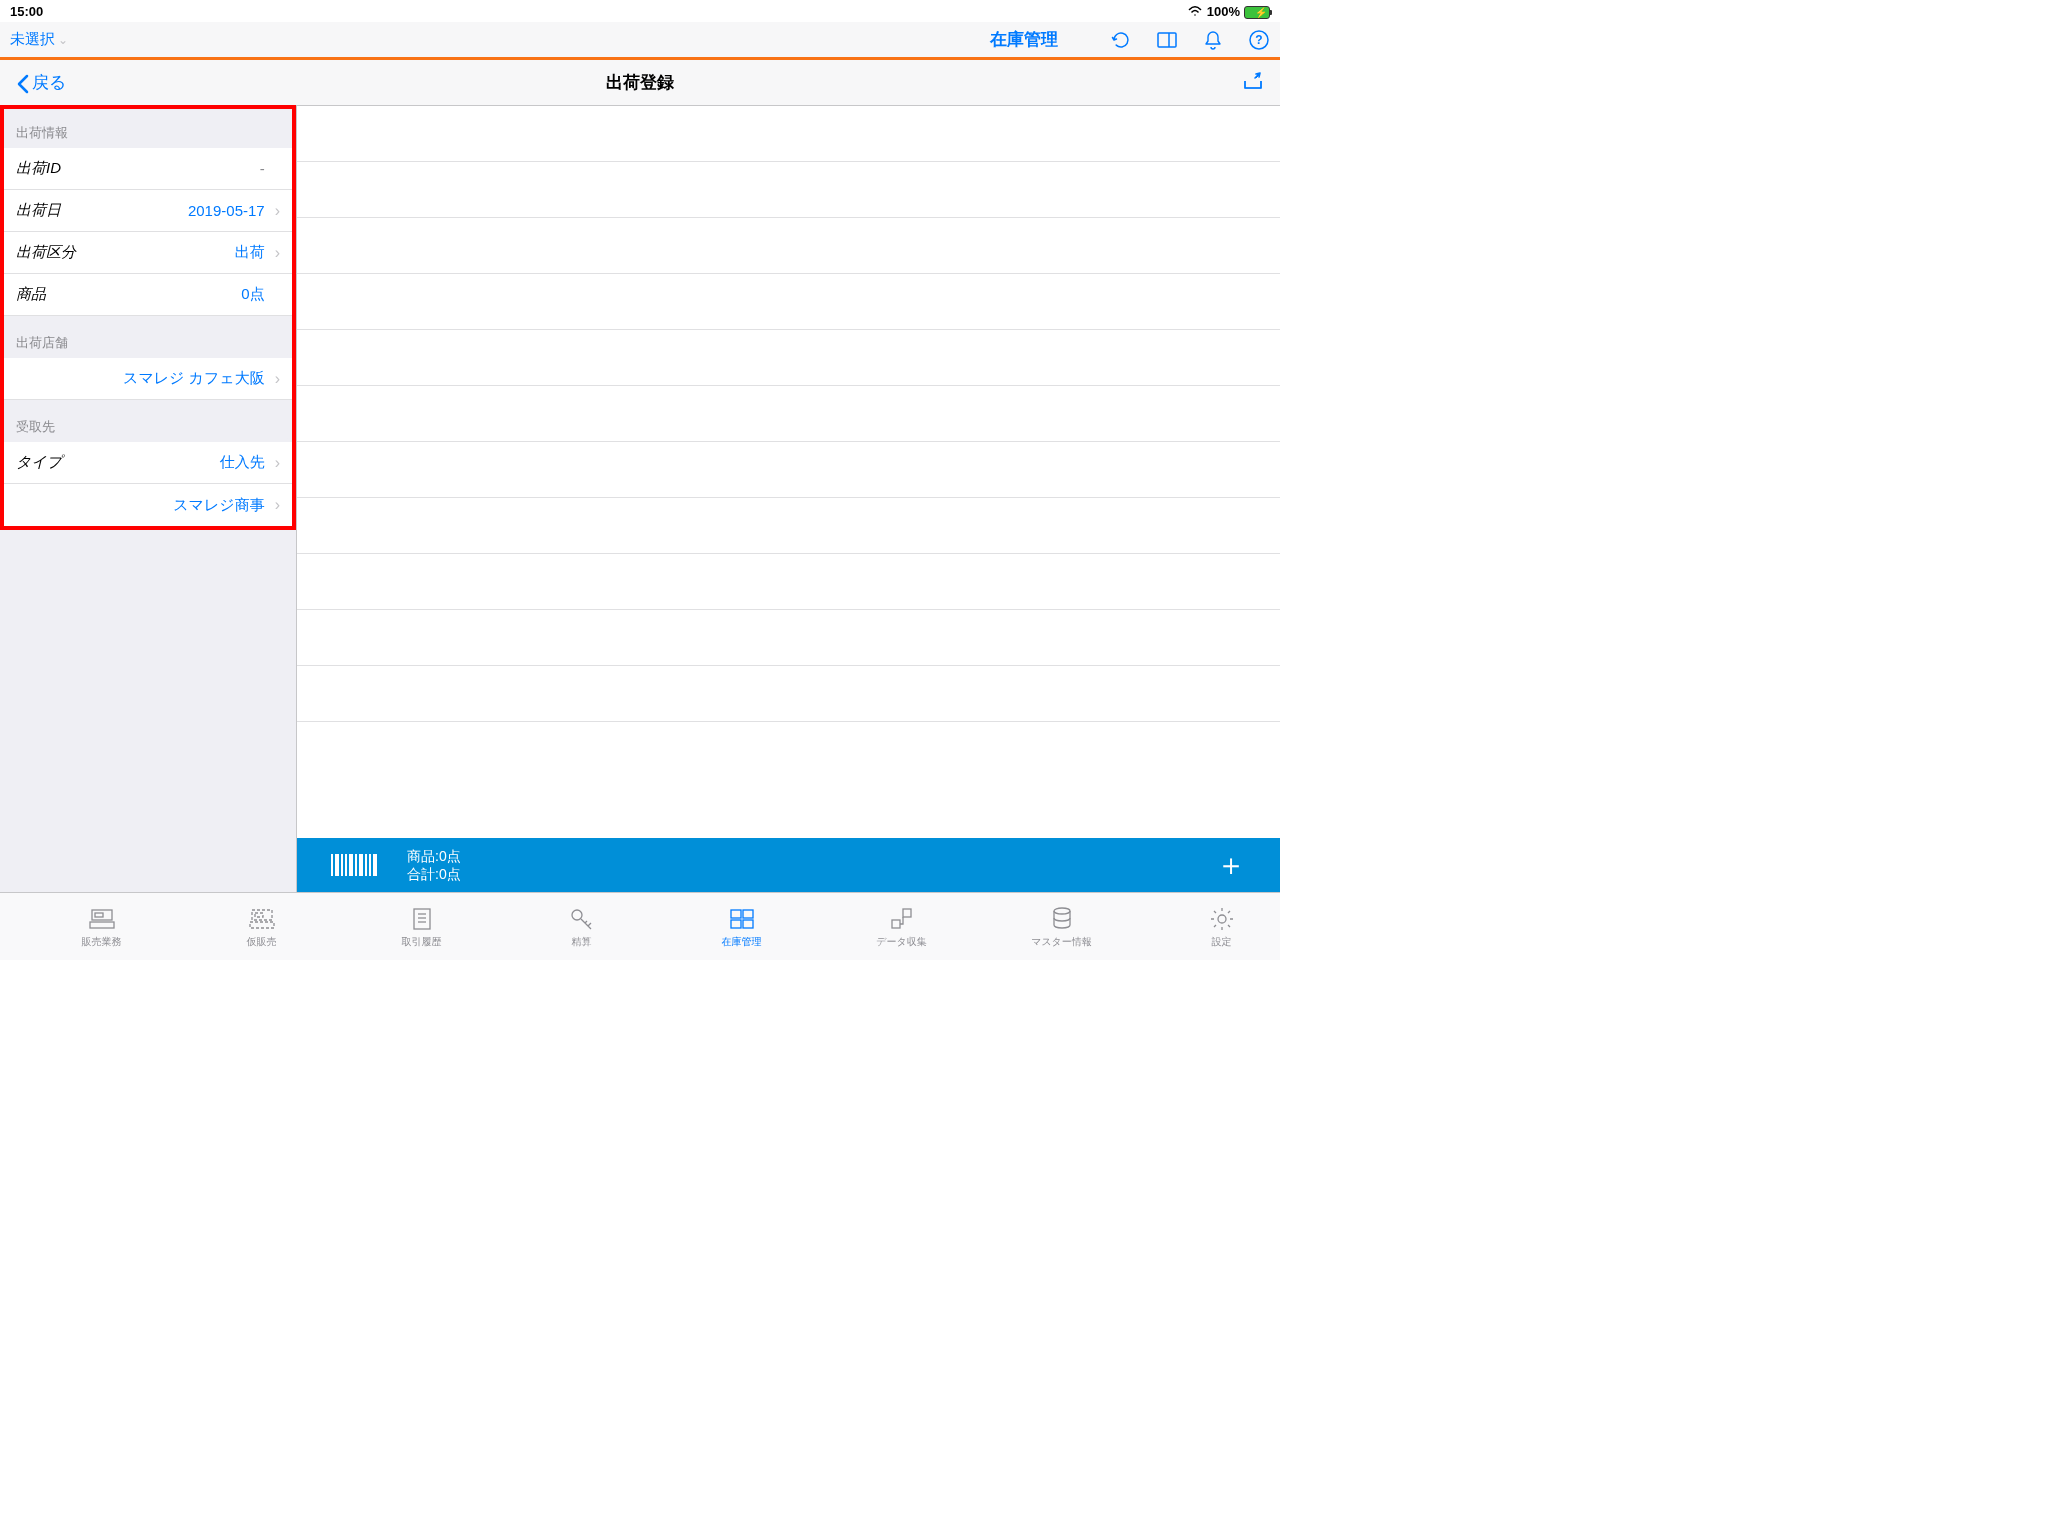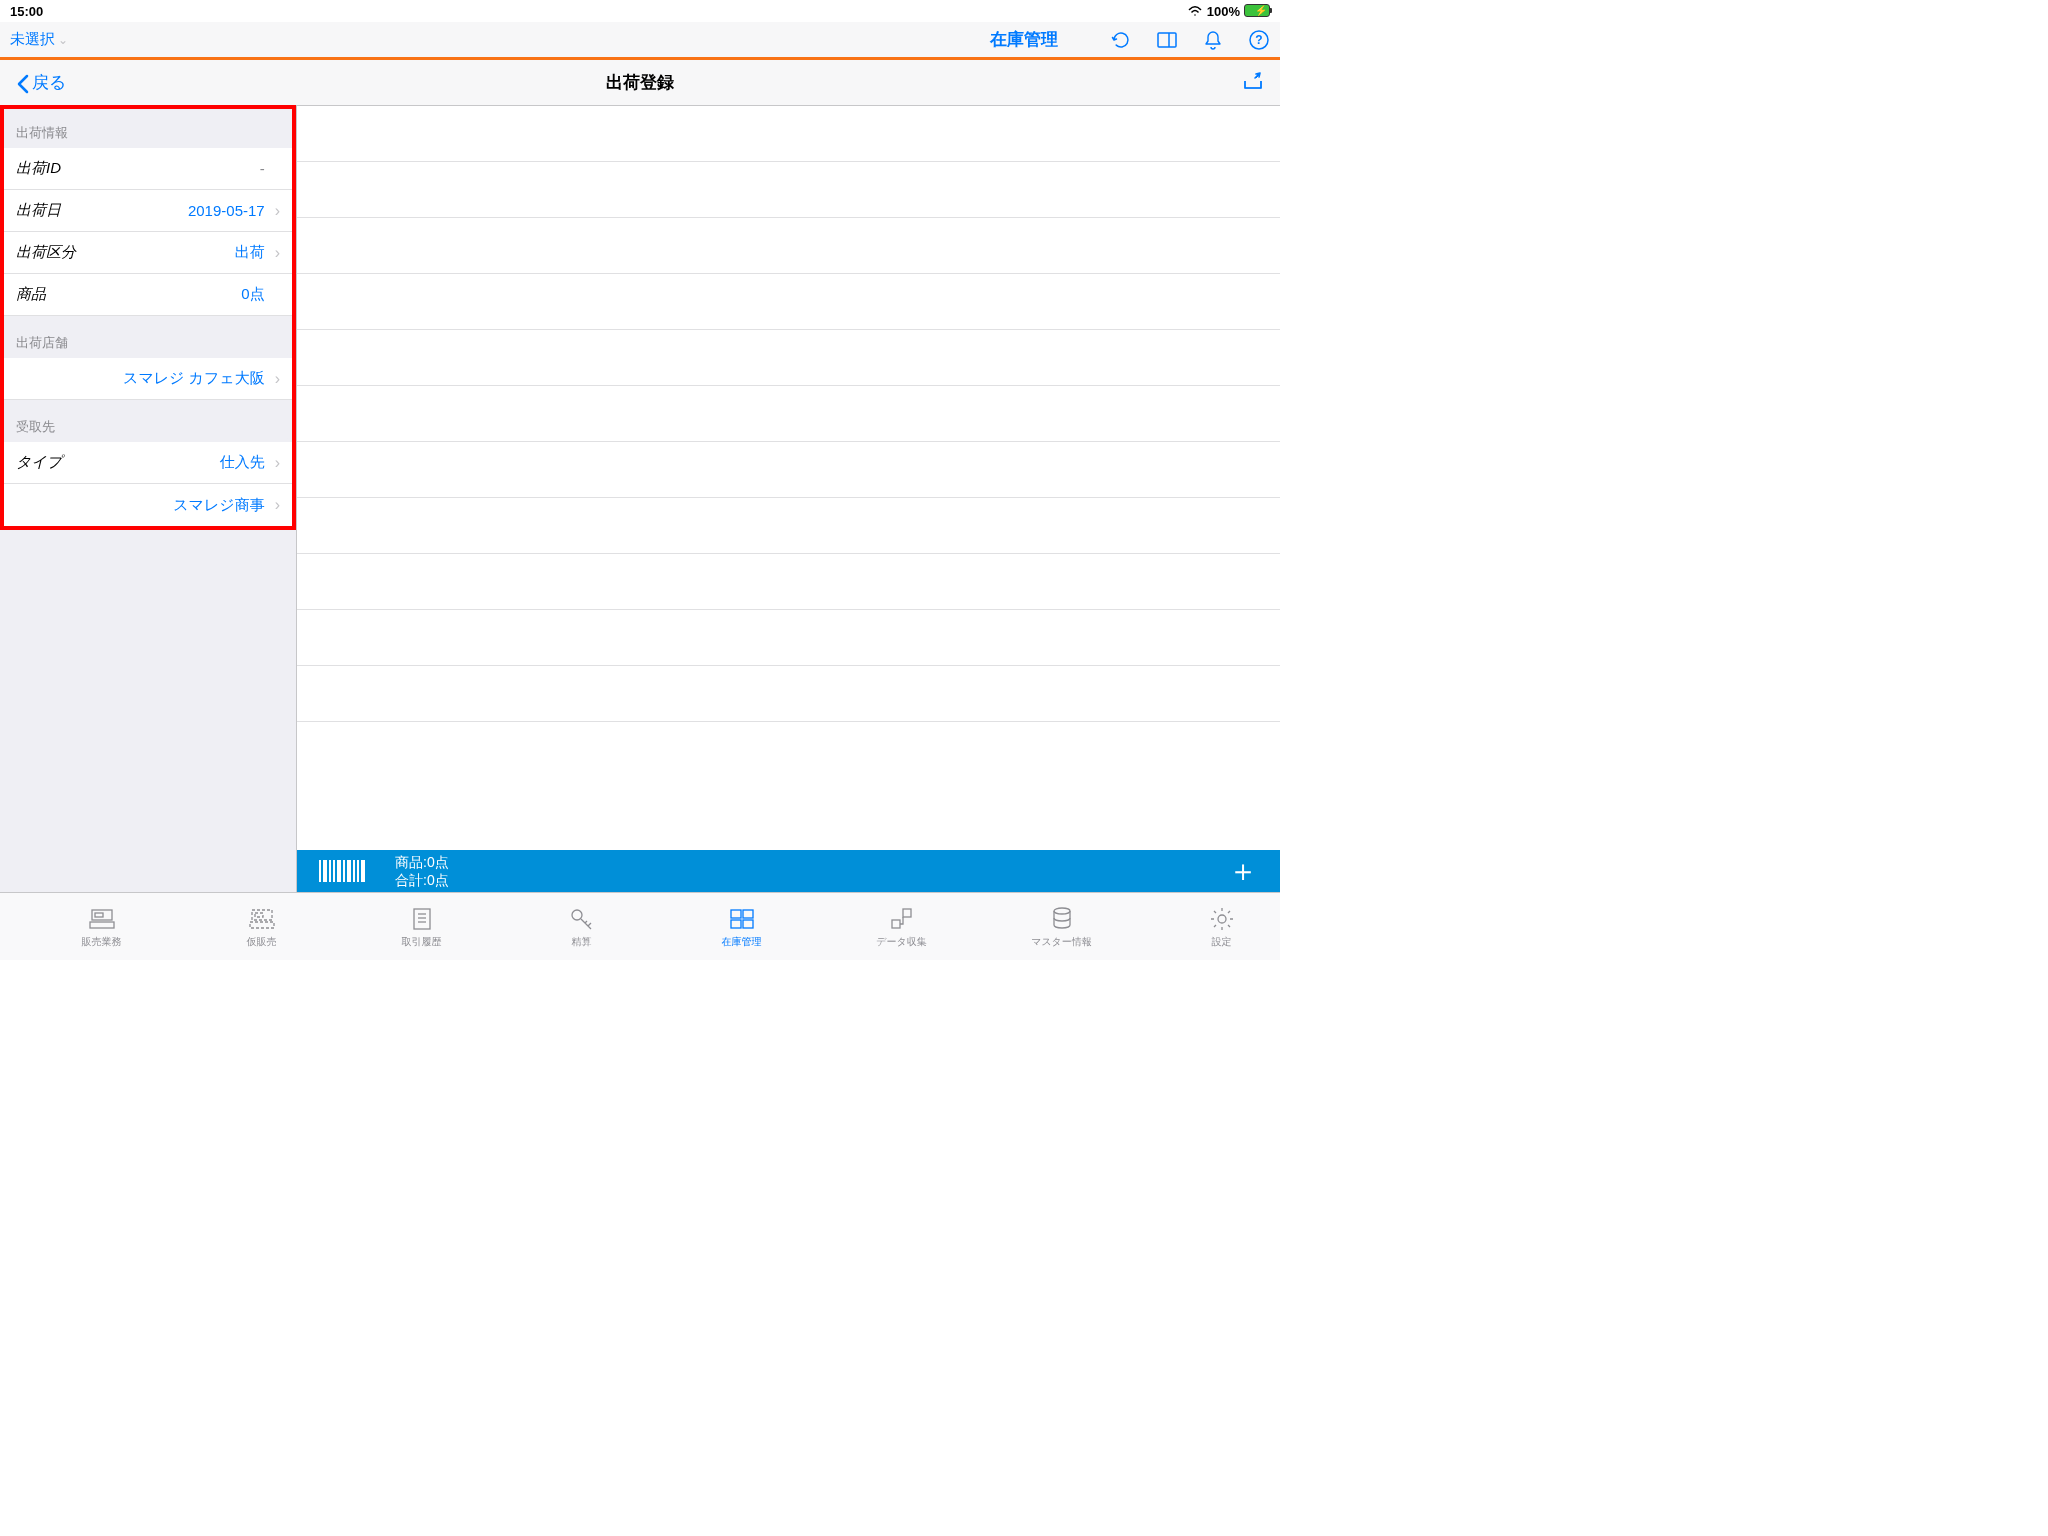--- a/index.html
+++ b/index.html
@@ -1,20 +1,20 @@
 <!DOCTYPE html>
 <html><head>
 <meta charset="utf-8">
 <style>
 * { box-sizing: border-box; margin: 0; padding: 0; font-family: -apple-system, "Hiragino Sans", sans-serif; }
 html, body { width: 1280px; height: 960px; overflow: hidden; background: #fff; }
 
 
 .status-bar { display: flex; justify-content: space-between; align-items: center; height: 22px; padding: 0 10px; font-size: 13px; font-weight: 600; }
-.status-right { display: flex; align-items: flex-start; gap: 4px; }
+.status-right { display: flex; align-items: flex-end; gap: 4px; }
 .battery { width: 26px; height: 13px; border: 1px solid #333; border-radius: 3px; position: relative; background: linear-gradient(to right, #3cc23c 0%, #3cc23c 100%); }
 .battery::after { content: ""; position: absolute; right: -3px; top: 3px; width: 2px; height: 5px; background: #333; border-radius: 0 1px 1px 0; }
 .bolt { position: absolute; left: 10px; top: 0; font-size: 10px; color: #fff; }
 
 
 .nav1 { height: 38px; display: flex; align-items: center; justify-content: space-between; padding: 0 10px; border-bottom: 3px solid #f97316; background: #f7f7f8; }
 .nav1-left { color: #007aff; font-size: 15px; display: flex; align-items: center; gap: 3px; }
 .nav1-title { position: absolute; left: 50%; transform: translateX(-50%); color: #007aff; font-size: 17px; font-weight: 600; }
 .nav1-right { display: flex; align-items: center; gap: 24px; color: #007aff; }
 .nav1-right .ico { width: 22px; height: 22px; display: flex; align-items: center; justify-content: center; }
@@ -38,21 +38,21 @@
 .cell-val.dim { color: #8a8a8e; }
 .chev { color: #c5c5c8; font-size: 16px; margin-left: 4px; }
 .cell.navless .chev { visibility: hidden; }
 
 
 .right { flex: 1; background: #fff; display: flex; flex-direction: column; }
 .rows { flex: 1; }
 .row-sep { height: 56px; border-bottom: 1px solid #e0e0e2; }
 
 
-.sumbar { height: 42px; background: #008fd8; color: #fff; display: flex; align-items: center; padding: 0 22px; gap: 30px; margin-top: 43px; }
+.sumbar { height: 54px; background: #008fd8; color: #fff; display: flex; align-items: center; padding: 0 34px; gap: 30px; margin-top: 43px; }
 .barcode { display: flex; gap: 2px; align-items: center; height: 22px; }
 .barcode span { width: 2px; background: #fff; height: 100%; }
 .barcode span.w { width: 4px; }
 .sum-txt { font-size: 14px; line-height: 1.3; }
 .plus { margin-left: auto; font-size: 30px; font-weight: 300; }
 
 
 .tabbar { height: 68px; border-top: 1px solid #c7c7c9; background: #f9f9fa; display: flex; }
 .tab { flex: 1; display: flex; flex-direction: column; align-items: center; justify-content: center; gap: 2px; font-size: 10px; color: #8e8e93; padding-left: 43px; }
 .tab.active { color: #007aff; }

